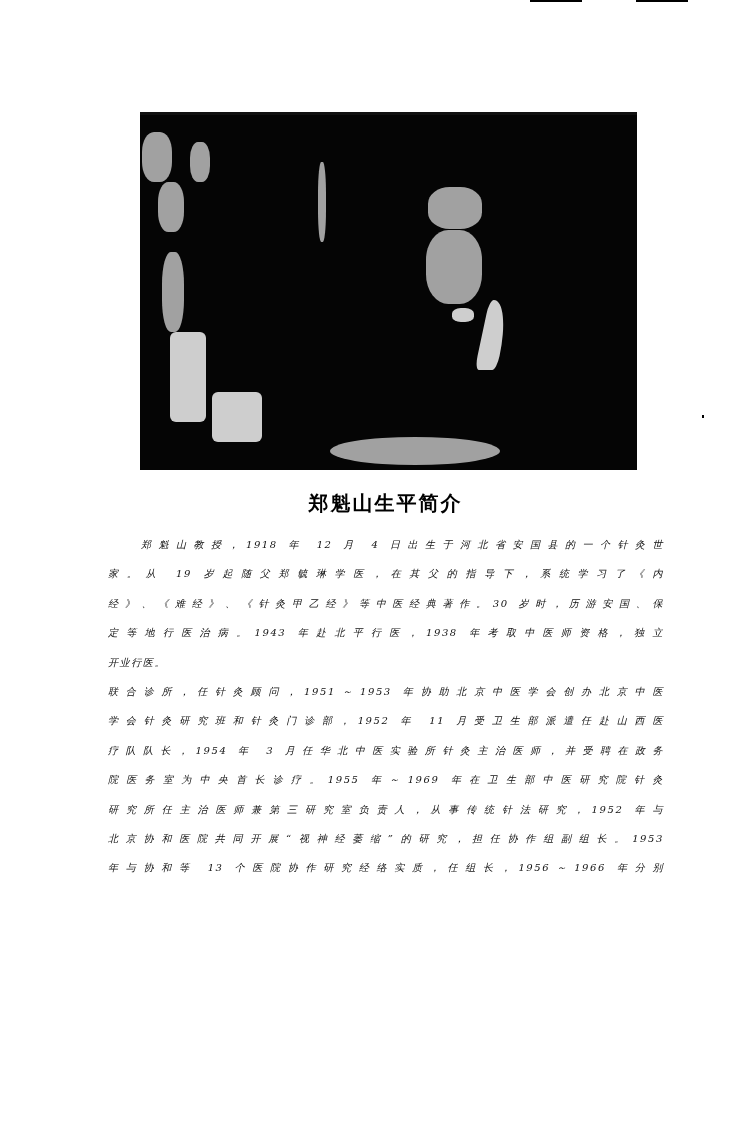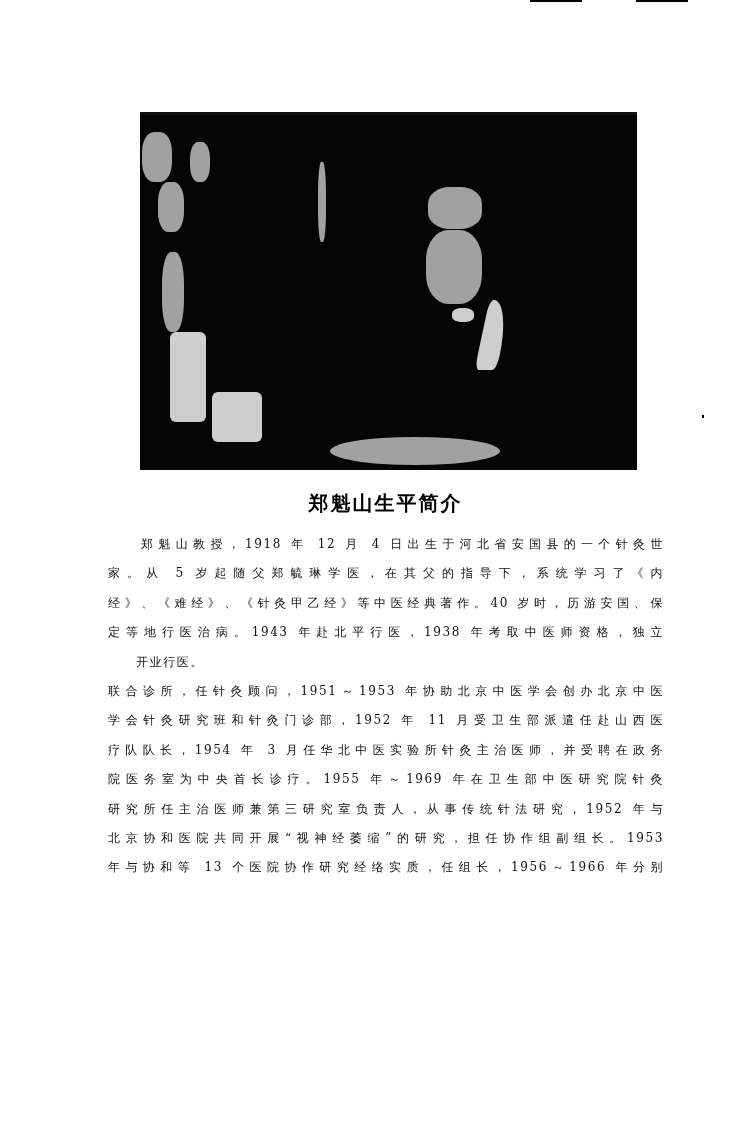--- a/index.html
+++ b/index.html
@@ -9,24 +9,24 @@
   .photo { position:absolute; left:140px; top:112px; width:497px; height:358px;
            background:#050505; overflow:hidden; }
   .photo .blob { position:absolute; background:#bdbdbd; border-radius:40%; opacity:.85; }
   .photo .blob.w { background:#f2f2f2; }
   .photo .topedge { position:absolute; left:0; top:0; width:100%; height:3px; background:#111; }
   .speck { position:absolute; left:702px; top:415px; width:2px; height:3px; background:#000; }
   .title { position:absolute; left:17px; width:737px; top:490px; text-align:center;
            font-family:"DejaVu Sans", "Liberation Sans", sans-serif; font-weight:bold;
            font-size:20px; letter-spacing:2px; color:#000; }
   .body { position:absolute; left:108px; top:530px; width:556px;
-          font-size:12px; line-height:29.4px; letter-spacing:1.6px; text-align:justify; }
+          font-size:10px; line-height:29.4px; letter-spacing:1.6px; text-align:justify;font-style:italic; }
   .line { display:block; white-space:nowrap; overflow:hidden; text-align:justify;
           text-align-last:justify; height:29.4px; }
-  .line.last { text-align-last:left;margin-left:28px; }
+  .line.last { text-align-last:left; }
   .line.indent { padding-left:33px; }
 </style>
 </head>
 <body>
 
 <div class="top-rule" style="left:530px;width:52px;"></div>
 <div class="top-rule" style="left:636px;width:52px;"></div>
 
 <div class="photo" title="black-and-white halftone portrait photograph of a man seated in a dark room">
   <div class="topedge"></div>
@@ -49,22 +49,22 @@
   <div class="blob" style="left:190px;top:325px;width:170px;height:28px;border-radius:50%;"></div>
 </div>
 
 <div class="speck"></div>
 
 <h1 class="title" style="margin:0;">郑魁山生平简介</h1>
 
 <div class="body">
   <div>
     <span class="line indent">郑魁山教授，1918 年 12 月 4 日出生于河北省安国县的一个针灸世</span>
-    <span class="line">家。从 5 岁起随父郑毓琳学医，在其父的指导下，系统学习了《内</span>
-    <span class="line">经》、《难经》、《针灸甲乙经》等中医经典著作。40 岁时，历游安国、保</span>
+    <span class="line">家。从 19 岁起随父郑毓琳学医，在其父的指导下，系统学习了《内</span>
+    <span class="line">经》、《难经》、《针灸甲乙经》等中医经典著作。30 岁时，历游安国、保</span>
     <span class="line">定等地行医治病。1943 年赴北平行医，1938 年考取中医师资格，独立</span>
     <span class="line last">开业行医。</span>
   </div>
   <div>
     <span class="line">联合诊所，任针灸顾问，1951～1953 年协助北京中医学会创办北京中医</span>
     <span class="line">学会针灸研究班和针灸门诊部，1952 年 11 月受卫生部派遣任赴山西医</span>
     <span class="line">疗队队长，1954 年 3 月任华北中医实验所针灸主治医师，并受聘在政务</span>
     <span class="line">院医务室为中央首长诊疗。1955 年～1969 年在卫生部中医研究院针灸</span>
     <span class="line">研究所任主治医师兼第三研究室负责人，从事传统针法研究，1952 年与</span>
     <span class="line">北京协和医院共同开展“视神经萎缩”的研究，担任协作组副组长。1953</span>

